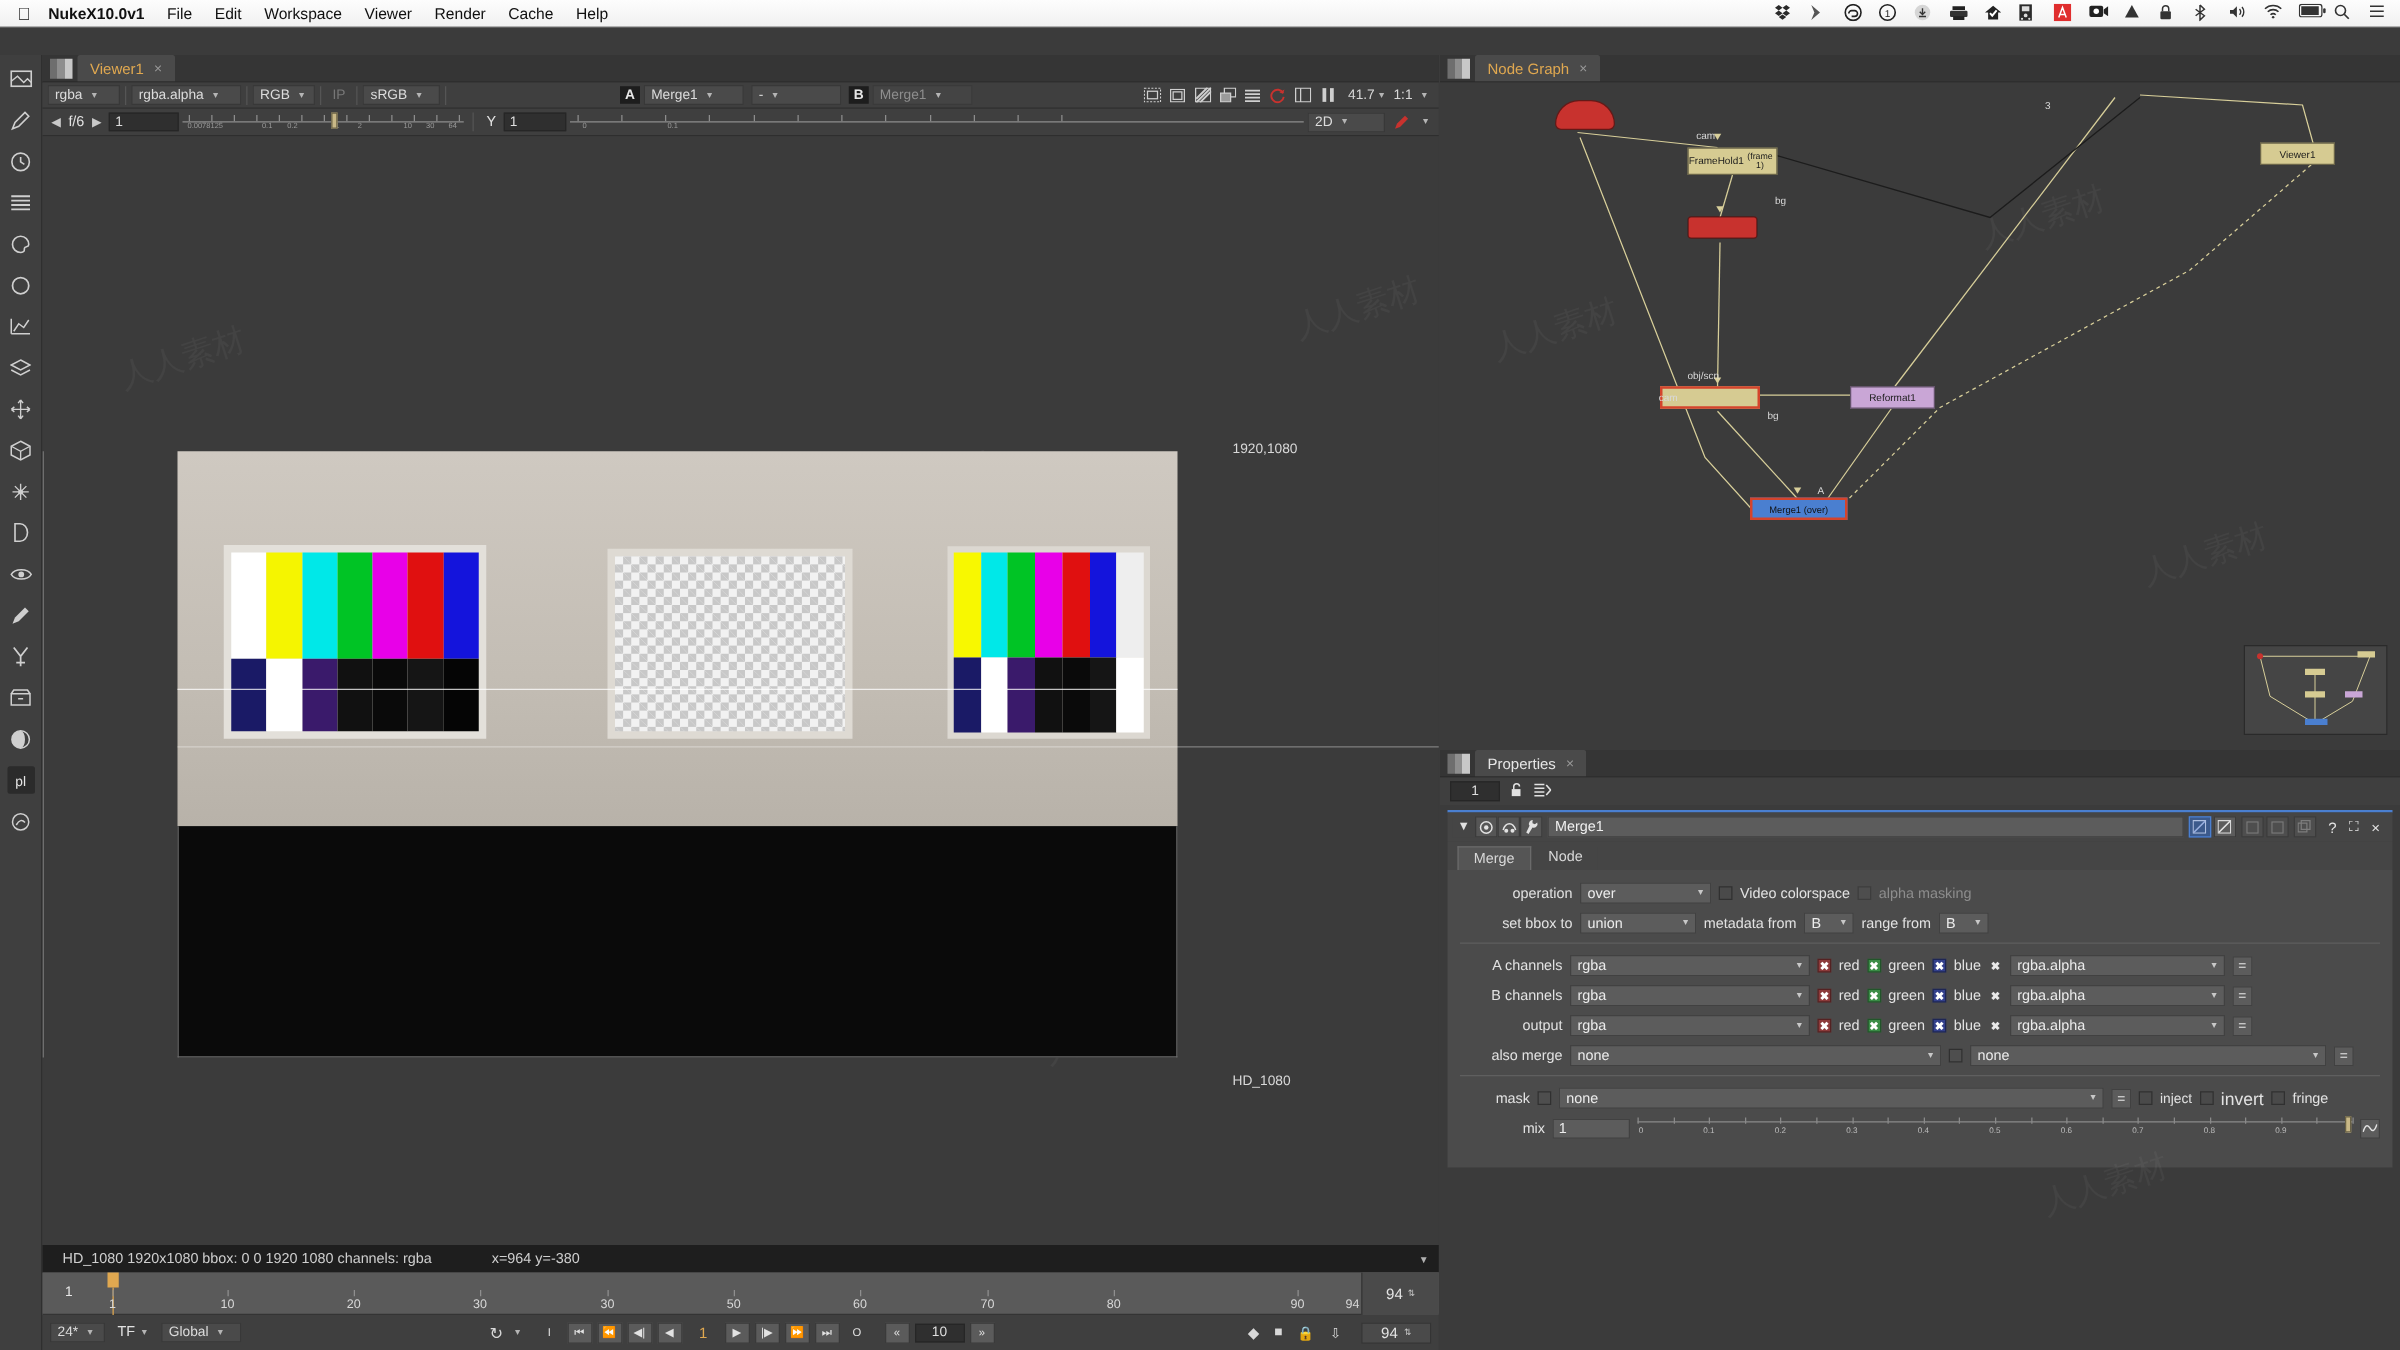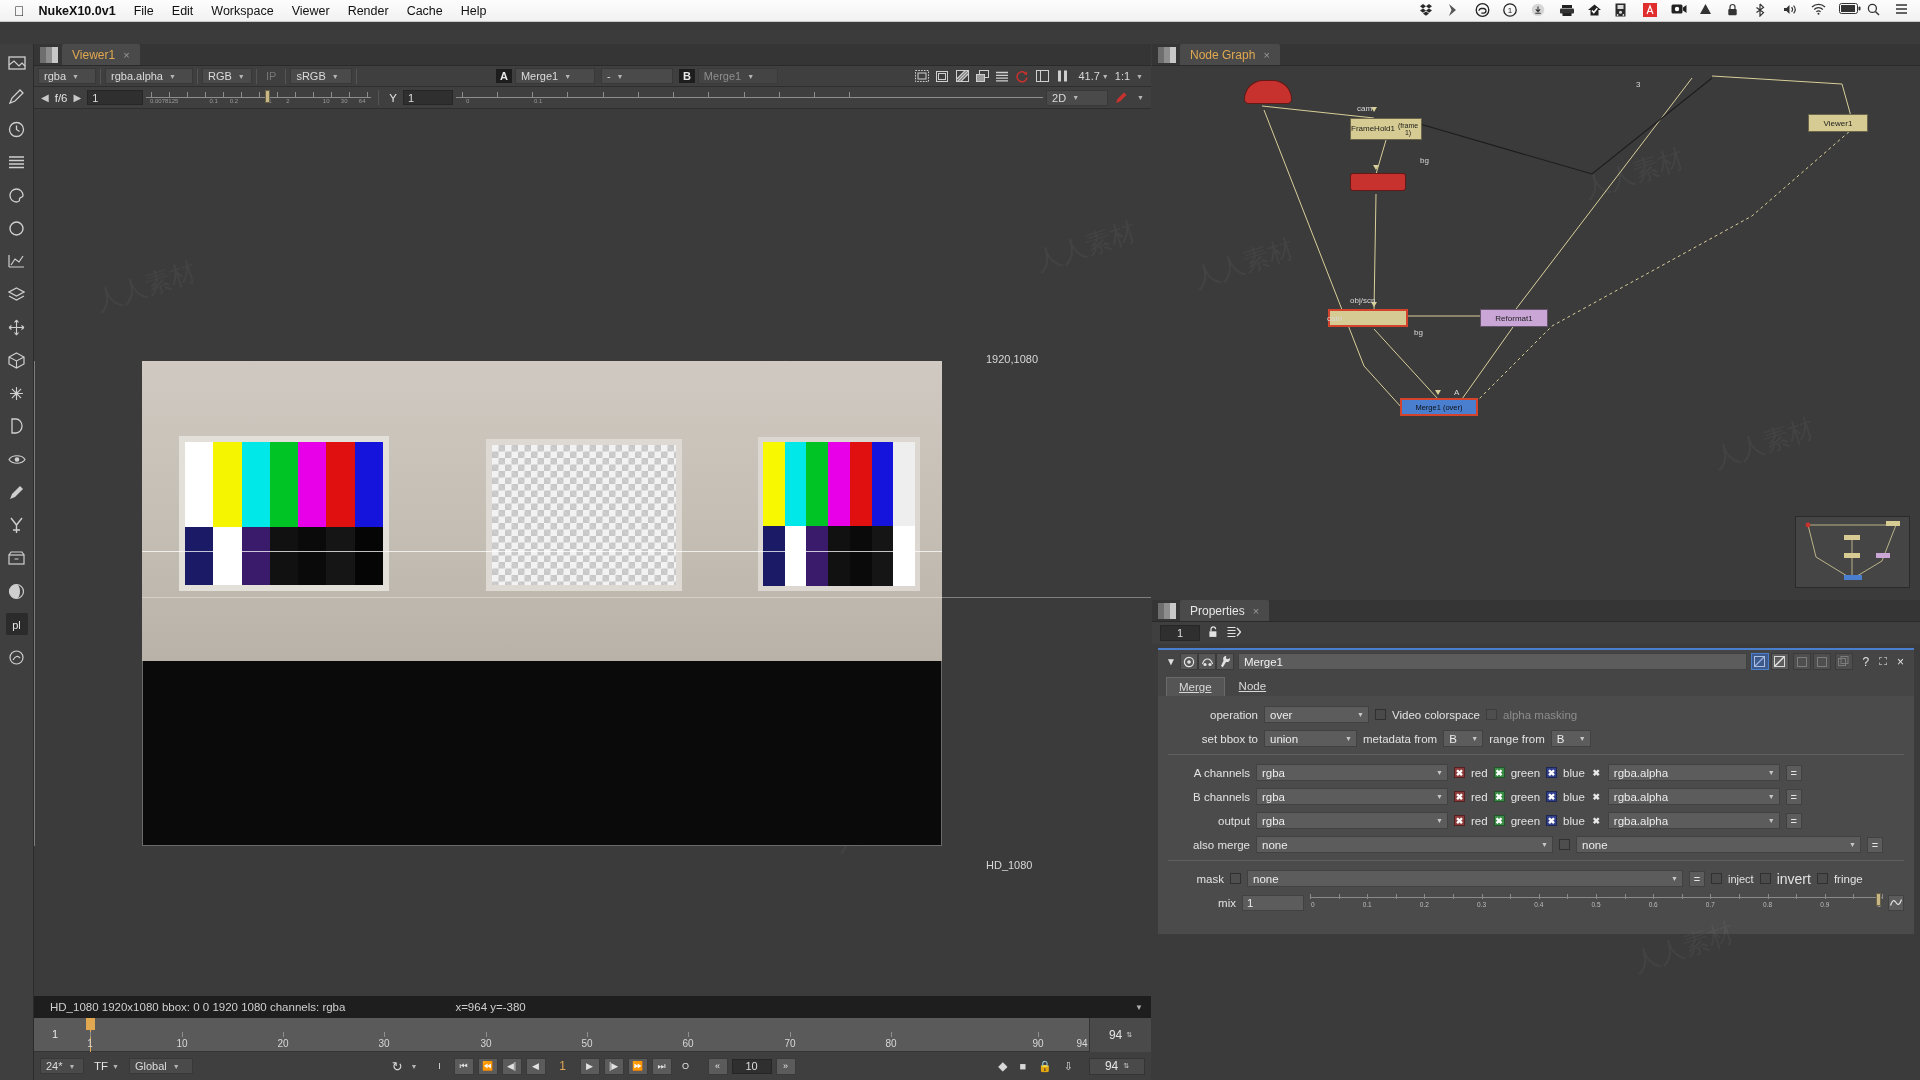--- a/index.html
+++ b/index.html
@@ -119,21 +119,21 @@
   .prop-pane { position:absolute; left:1152px; top:578px; width:768px; height:480px; background:#3b3b3b; }
   .prop-head { height:22px; background:#353535; display:flex; align-items:flex-end; border-bottom:1px solid #2a2a2a; }
   .prop-tools { height:22px; display:flex; align-items:center; gap:7px; padding:0 8px; background:#3f3f3f; }
   .nodebar { margin:4px 6px 0 6px; border-top:2px solid #4a7fd0; }
   .noderow { display:flex; align-items:center; gap:0; background:#454545; padding:3px 4px; }
   .nbtn { width:18px; height:17px; background:#565656; border:1px solid #3b3b3b; display:flex;
           align-items:center; justify-content:center; color:#e0e0e0; font-size:10px; }
   .nodename { flex:1; height:17px; background:#5c5c5c; border:1px solid #414141; color:#f0f0f0;
               font-size:11.5px; display:flex; align-items:center; padding:0 5px; margin:0 4px; }
   .tabrow { display:flex; gap:2px; padding:4px 8px 0 8px; background:#454545; }
-  .ptab { padding:3px 12px; font-size:11.5px; color:#d8d8d8; background:#454545;text-decoration:underline; }
+  .ptab { padding:3px 12px; font-size:11.5px; color:#d8d8d8; background:#454545; }
   .ptab.active { background:#555; border-top:1px solid #6a6a6a; border-left:1px solid #6a6a6a; border-right:1px solid #6a6a6a; }
   .pbody { background:#4b4b4b; padding:8px 10px 18px 10px; }
   .prow { display:flex; align-items:center; gap:6px; height:21px; margin-bottom:3px; }
   .plabel { color:#e2e2e2; font-size:11.5px; text-align:right; }
   .psel { height:17px; background:#5c5c5c; border:1px solid #414141; color:#ececec; font-size:11.5px;
           display:flex; align-items:center; padding:0 4px 0 5px; justify-content:space-between; }
   .psel .ca { font-size:7px; color:#c8c8c8; }
   .cb { width:11px; height:11px; background:#4a4a4a; border:1px solid #303030; }
   .chip { width:11px; height:11px; display:flex; align-items:center; justify-content:center;
           font-size:9px; color:#fff; font-weight:bold; border:1px solid rgba(0,0,0,.4); }
@@ -623,21 +623,21 @@
         <div style="position:absolute;left:0px;top:252px;width:1px;height:485px;background:rgba(255,255,255,.35)"></div>
         <div style="position:absolute;left:108px;top:488px;width:1100px;height:1px;background:rgba(255,255,255,.35)"></div>
 
         <span style="position:absolute;left:952px;top:244px;color:#d8d8d8;font-size:11px">1920,1080</span>
         <span style="position:absolute;left:952px;top:750px;color:#d8d8d8;font-size:11px">HD_1080</span>
 
       </div>
 
       <div class="status-line">
         <span style="margin-left:16px">HD_1080 1920x1080  bbox: 0 0 1920 1080 channels: rgba</span>
-        <span style="margin-left:110px">x=964 y=-380</span>
+        <span style="margin-left:48px">x=964 y=-380</span>
         <span style="margin-left:auto;margin-right:8px;font-size:8px;color:#b0b0b0">▼</span>
       </div>
 
       <div class="tl-area">
         <div class="tl-strip">
           <span style="position:absolute;left:18px;top:10px;font-size:11px;color:#e8e8e8">1</span>
           <div class="playhead" style="left:52px">
               <div class="stem"></div>
             </div>
           <div class="tl-tick" style="left:56px"></div>

